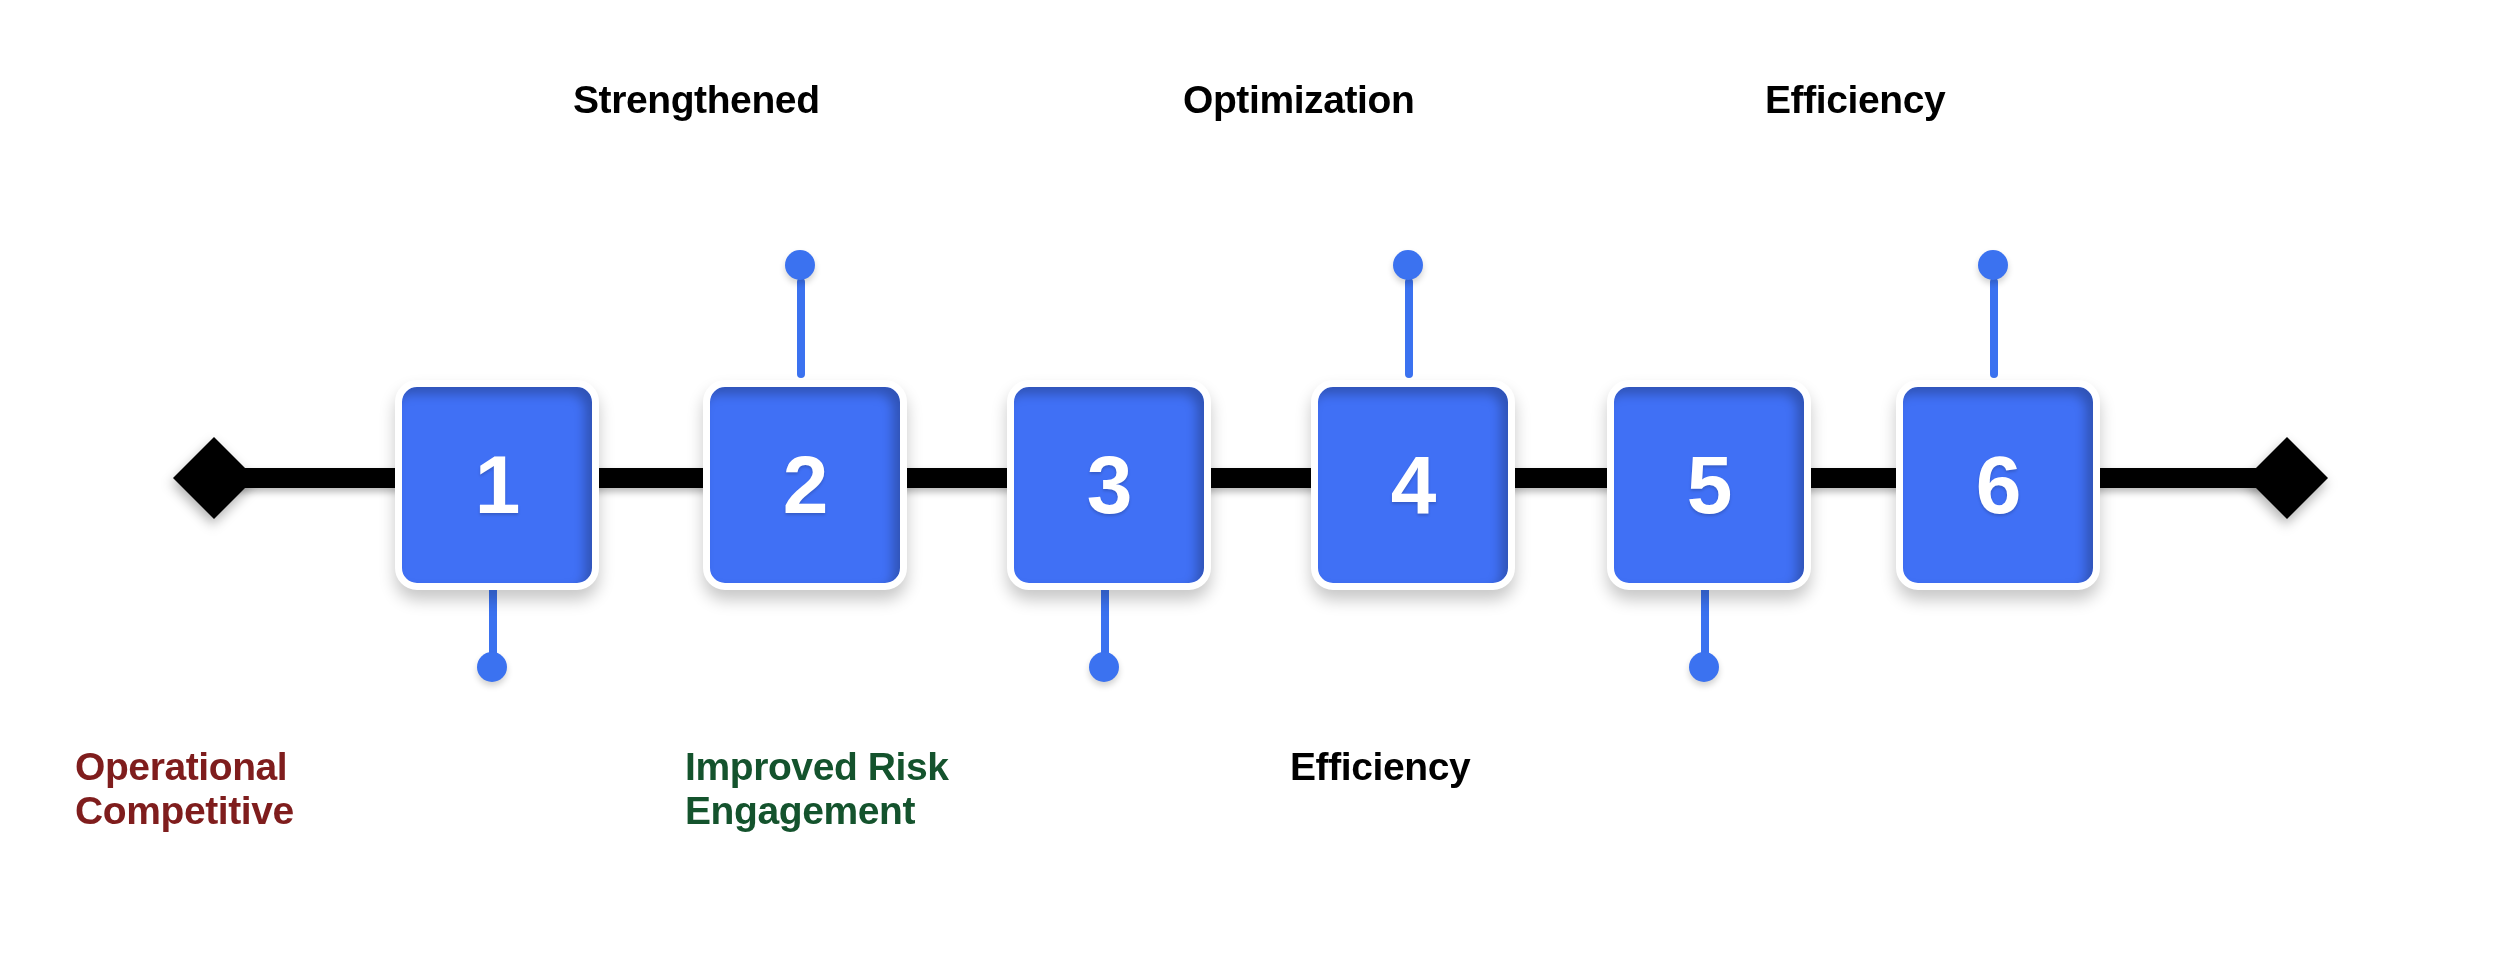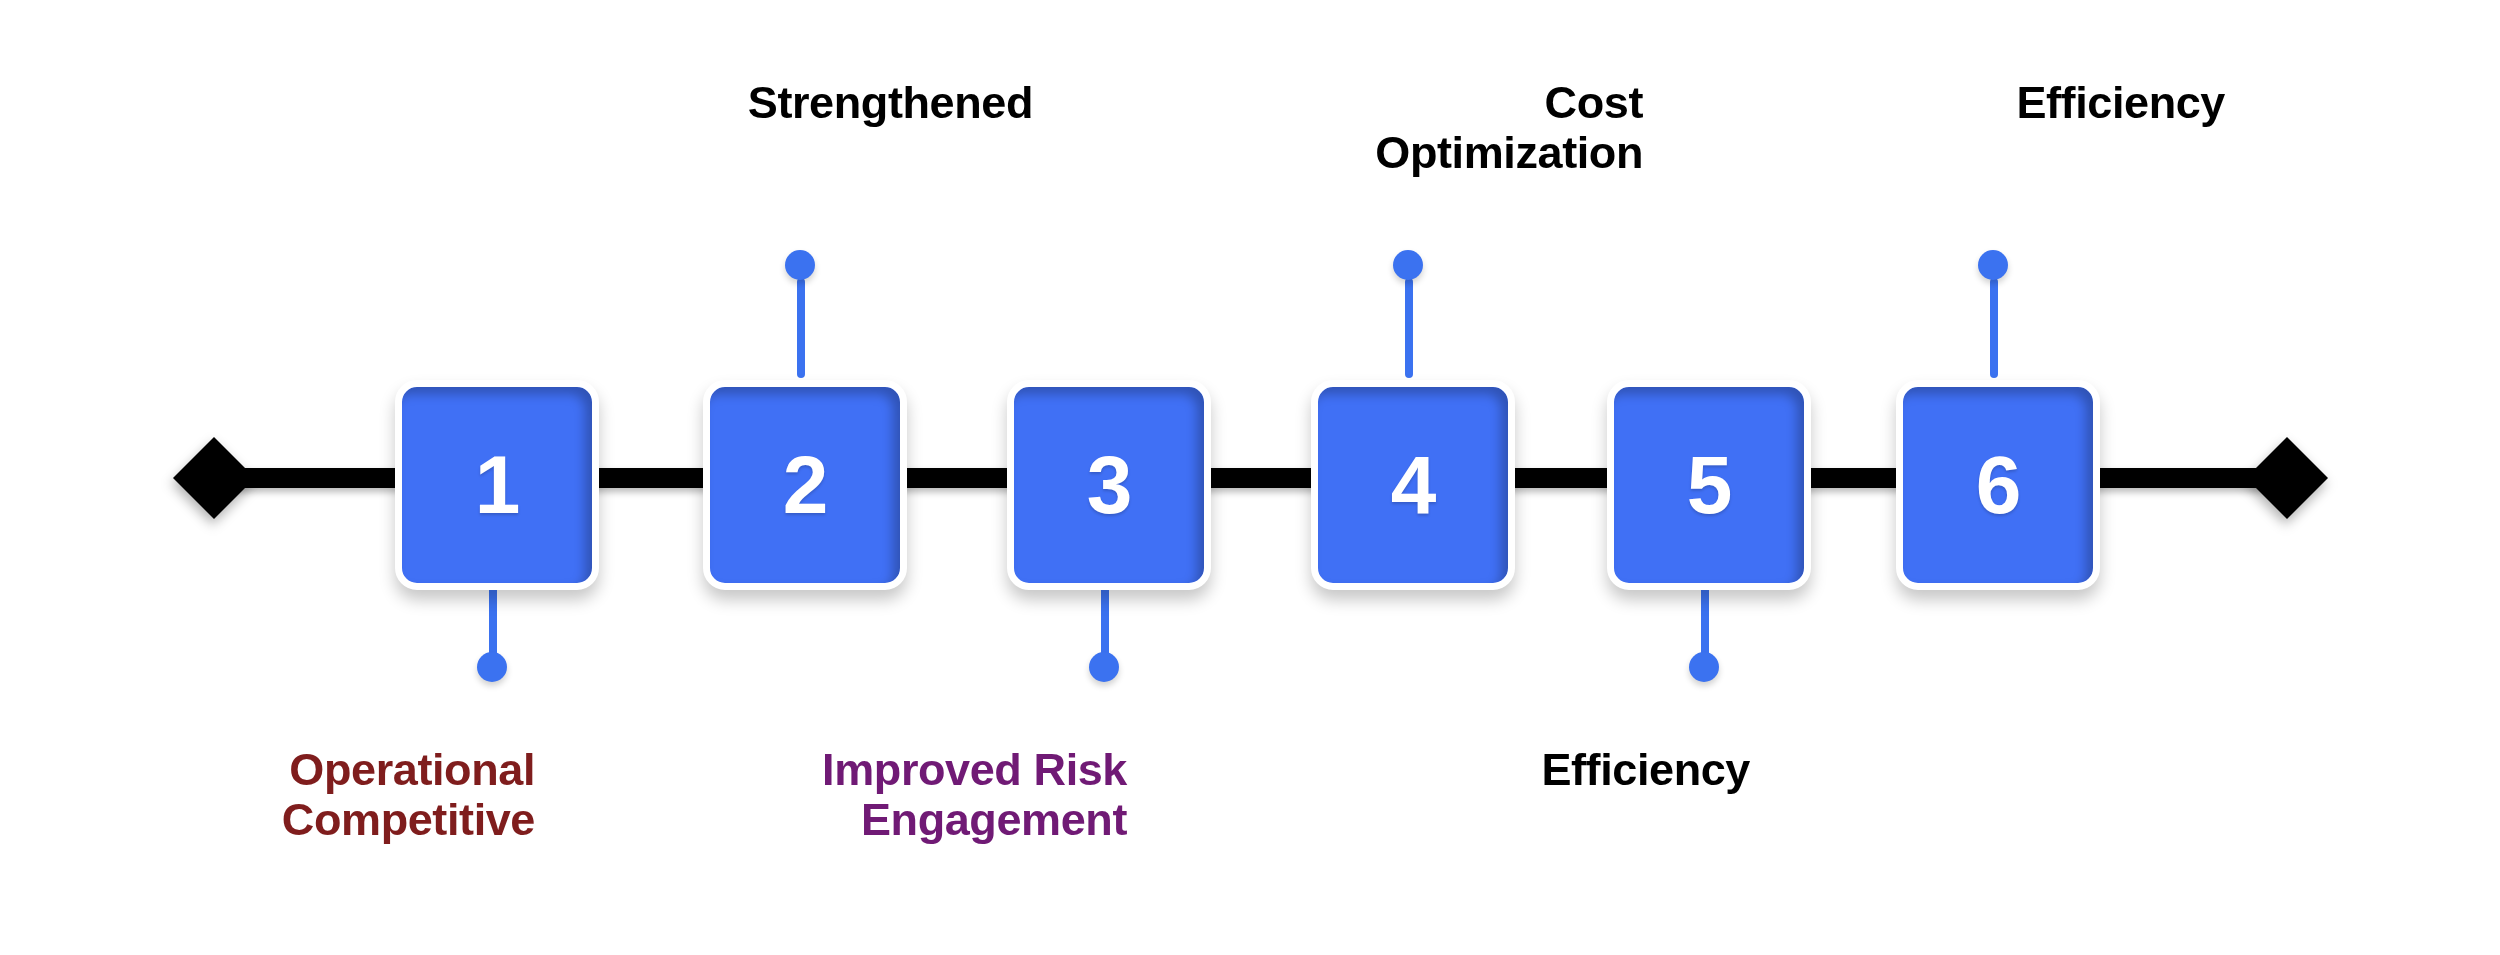--- a/index.html
+++ b/index.html
@@ -85,23 +85,23 @@
     height: 30px;
     border-radius: 50%;
     background: #3b72f0;
     box-shadow: 0 4px 6px rgba(0,0,0,0.18);
   }
 
   
   .callout {
     position: absolute;
     width: 460px;
-    text-align: right;
+    text-align: left;
     color: #000000;
-    font-size: 45px;
+    font-size: 39px;
     font-weight: 700;
     line-height: 1.12;
     font-family: "Liberation Sans", sans-serif;
     letter-spacing: -0.4px;
   }
   .callout-line { display: block; white-space: nowrap; }
   .callout.above { }
   .callout.below { }
 </style>
 </head>
@@ -148,26 +148,25 @@
       </div>
     </div>
   <div id="labels-layer">
       <div class="callout below" style="left: 75px; top: 745px; color: #7f1d1d;">
         <span class="callout-line">Operational</span>
         <span class="callout-line">Competitive</span>
       </div>
       <div class="callout above" style="left: 573px; top: 78px; color: rgb(0, 0, 0);">
         <span class="callout-line">Strengthened</span>
       </div>
-      <div class="callout below" style="left: 667px; top: 745px; color: #701a75;">
+      <div class="callout below" style="left: 685px; top: 745px; color: #14532d;">
         <span class="callout-line">Improved Risk</span>
         <span class="callout-line">Engagement</span>
       </div>
       <div class="callout above" style="left: 1183px; top: 78px; color: rgb(0, 0, 0);">
-        <span class="callout-line">Cost</span>
         <span class="callout-line">Optimization</span>
       </div>
       <div class="callout below" style="left: 1290px; top: 745px; color: rgb(0, 0, 0);">
         <span class="callout-line">Efficiency</span>
       </div>
       <div class="callout above" style="left: 1765px; top: 78px; color: rgb(0, 0, 0);">
         <span class="callout-line">Efficiency</span>
       </div>
     </div>
 

